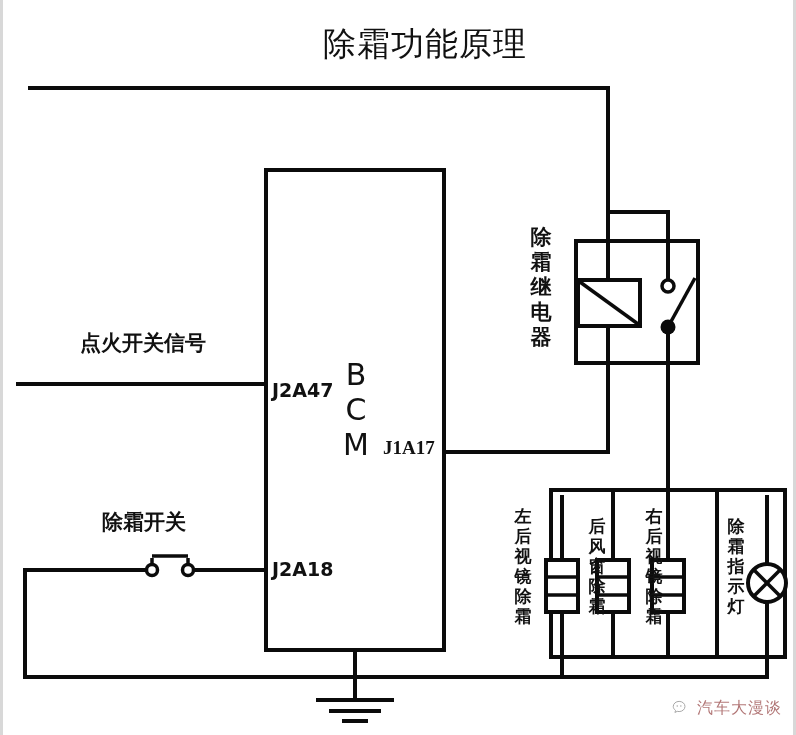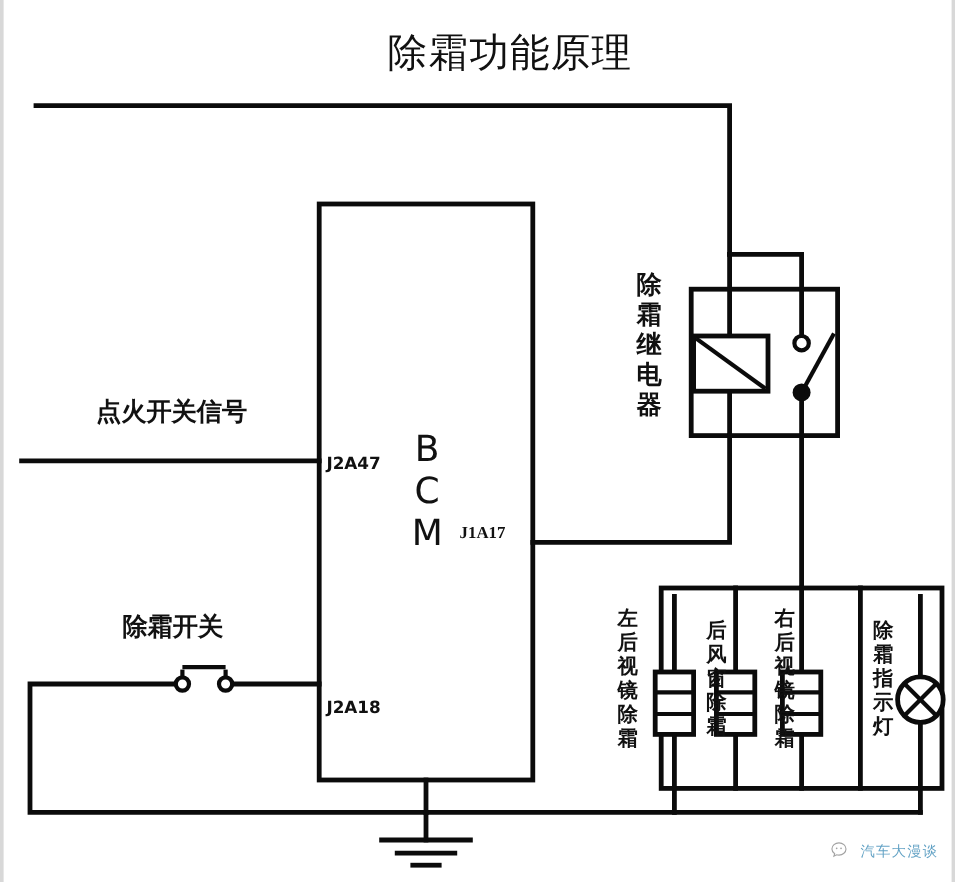--- a/index.html
+++ b/index.html
@@ -59,21 +59,21 @@
   .nodef {
     fill: #0b0b0b;
   }
   .lbl {
     position: absolute;
     color: #111111;
     font-family: "DejaVu Sans", "Liberation Sans", sans-serif;
     white-space: nowrap;
   }
   .pinlbl {
-    font-size: 14px;
+    font-size: 19px;
     font-weight: 700;
     letter-spacing: 0px;
   }
   .cnlbl {
     font-size: 21px;
     font-weight: 700;
   }
   .bcm-letters {
     position: absolute;
     font-size: 30px;
@@ -105,22 +105,22 @@
   #watermark {
     position: absolute;
     right: 14px;
     bottom: 16px;
     display: flex;
     align-items: center;
     gap: 6px;
     opacity: 0.62;
   }
   #watermark .wm-text {
-    font-size: 12px;
-    color: #0369a1;
+    font-size: 16px;
+    color: #7f1d1d;
     font-family: "DejaVu Sans", "Liberation Sans", sans-serif;
     letter-spacing: 1px;
   }
   #watermark .wm-logo {
     width: 19px;
     height: 19px;
   }
   .edge-bar {
     position: absolute;
     background: #d8d8d8;
@@ -211,21 +211,21 @@
   </svg>
 
   <div class="bcm-letters" style="left:336px; top:357px; width:40px;">
     <div>B</div>
     <div>C</div>
     <div>M</div>
   </div>
 
   <div class="lbl pinlbl" style="left:272px; top:379px;">J2A47</div>
   <div class="lbl pinlbl" style="left:383px; top:437px;font-family:Liberation Serif, serif;">J1A17</div>
-  <div class="lbl pinlbl" style="left:272px; top:582px;">J2A18</div>
+  <div class="lbl pinlbl" style="left:272px; top:558px;">J2A18</div>
 
   <div class="lbl cnlbl" style="left:80px; top:329px;">点火开关信号</div>
   <div class="lbl cnlbl" style="left:102px; top:508px;text-align:right;">除霜开关</div>
 
   <div class="vlabel relay-label" style="left:528px; top:225px; width:26px;">
     <span>除</span>
     <span>霜</span>
     <span>继</span>
     <span>电</span>
     <span>器</span>

